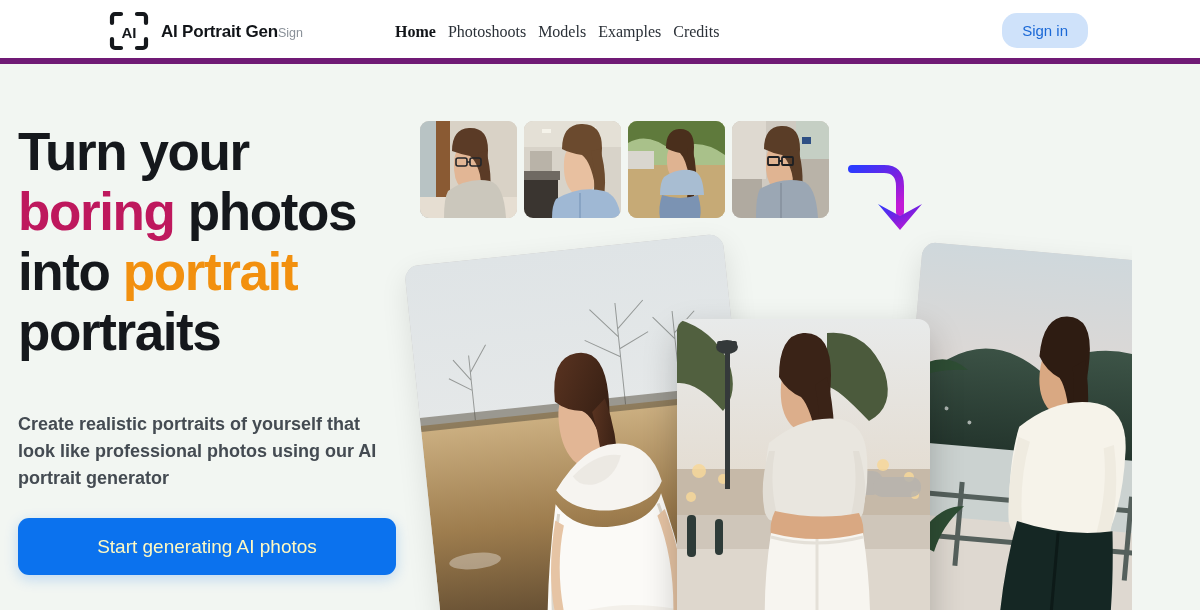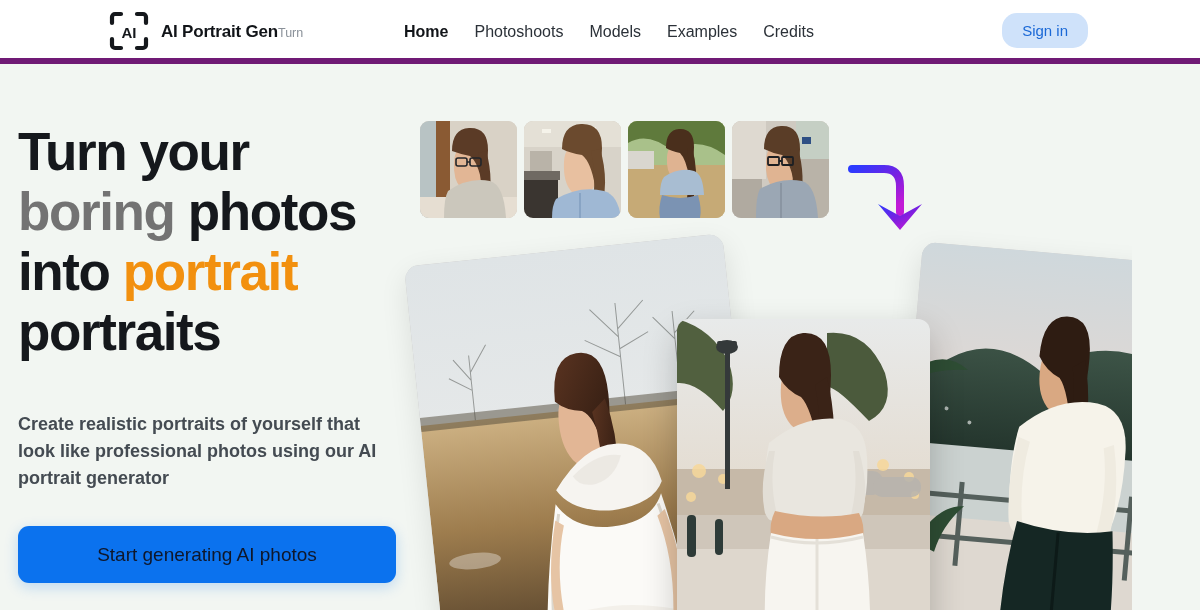--- a/index.html
+++ b/index.html
@@ -42,26 +42,27 @@
     letter-spacing: -0.2px;
   }
   .brand-sub {
     font-size: 12.5px;
     color: #8a9199;
     margin-top: 4px;
   }
 
   .nav {
     position: absolute;
-    left: 404px;
+    left: 395px;
     top: 0;
     height: 64px;
     display: flex;
     align-items: center;
-    gap: 26px;
+    gap: 12px;
+    font-family: Liberation Serif, serif;
   }
   .nav a {
     font-size: 16px;
     color: #2b3138;
     text-decoration: none;
     white-space: nowrap;
   }
   .nav a.active { font-weight: bold; color: #111418; }
 
   .signin {
@@ -93,39 +94,39 @@
     top: 58px;
     width: 400px;
   }
   .headline {
     font-size: 53px;
     line-height: 60px;
     font-weight: bold;
     letter-spacing: -1.4px;
     color: #15181c;
   }
-  .headline .muted { color: #737373; }
+  .headline .muted { color: #be185d; }
   .headline .accent { color: #f2900f; }
 
   .subtitle {
     margin-top: 49px;
     font-size: 18px;
     line-height: 27px;
     font-weight: bold;
     color: #444b52;
     max-width: 360px;
   }
 
   .cta {
-    margin-top: 34px;
+    margin-top: 26px;
     display: block;
     width: 378px;
     height: 57px;
     background: #0b72ee;
-    color: #0f172a;
+    color: #fef9c3;
     font-size: 19px;
     font-family: "Liberation Sans", sans-serif;
     border: none;
     border-radius: 11px;
     cursor: pointer;
     box-shadow: 0 4px 14px rgba(11,114,238,0.22);
   }
 
   
   .thumbs {
@@ -200,21 +201,21 @@
       <g fill="none" stroke="#15181c" stroke-width="4.2" stroke-linecap="round">
         <path d="M4 13 V7 a3 3 0 0 1 3 -3 H13"></path>
         <path d="M29 4 H35 a3 3 0 0 1 3 3 V13"></path>
         <path d="M38 29 V35 a3 3 0 0 1 -3 3 H29"></path>
         <path d="M13 38 H7 a3 3 0 0 1 -3 -3 V29"></path>
       </g>
       <text x="21" y="27.5" text-anchor="middle" font-family="Liberation Sans, sans-serif" font-size="15" font-weight="bold" fill="#15181c">AI</text>
     </svg>
     <span class="brand-text">
       <span class="brand-title">AI Portrait Gen</span>
-      <span class="brand-sub">Turn</span>
+      <span class="brand-sub">Sign</span>
     </span>
   </div>
 
   <nav class="nav">
     <a href="#" class="active">Home</a>
     <a href="#">Photoshoots</a>
     <a href="#">Models</a>
     <a href="#">Examples</a>
     <a href="#">Credits</a>
   </nav>

